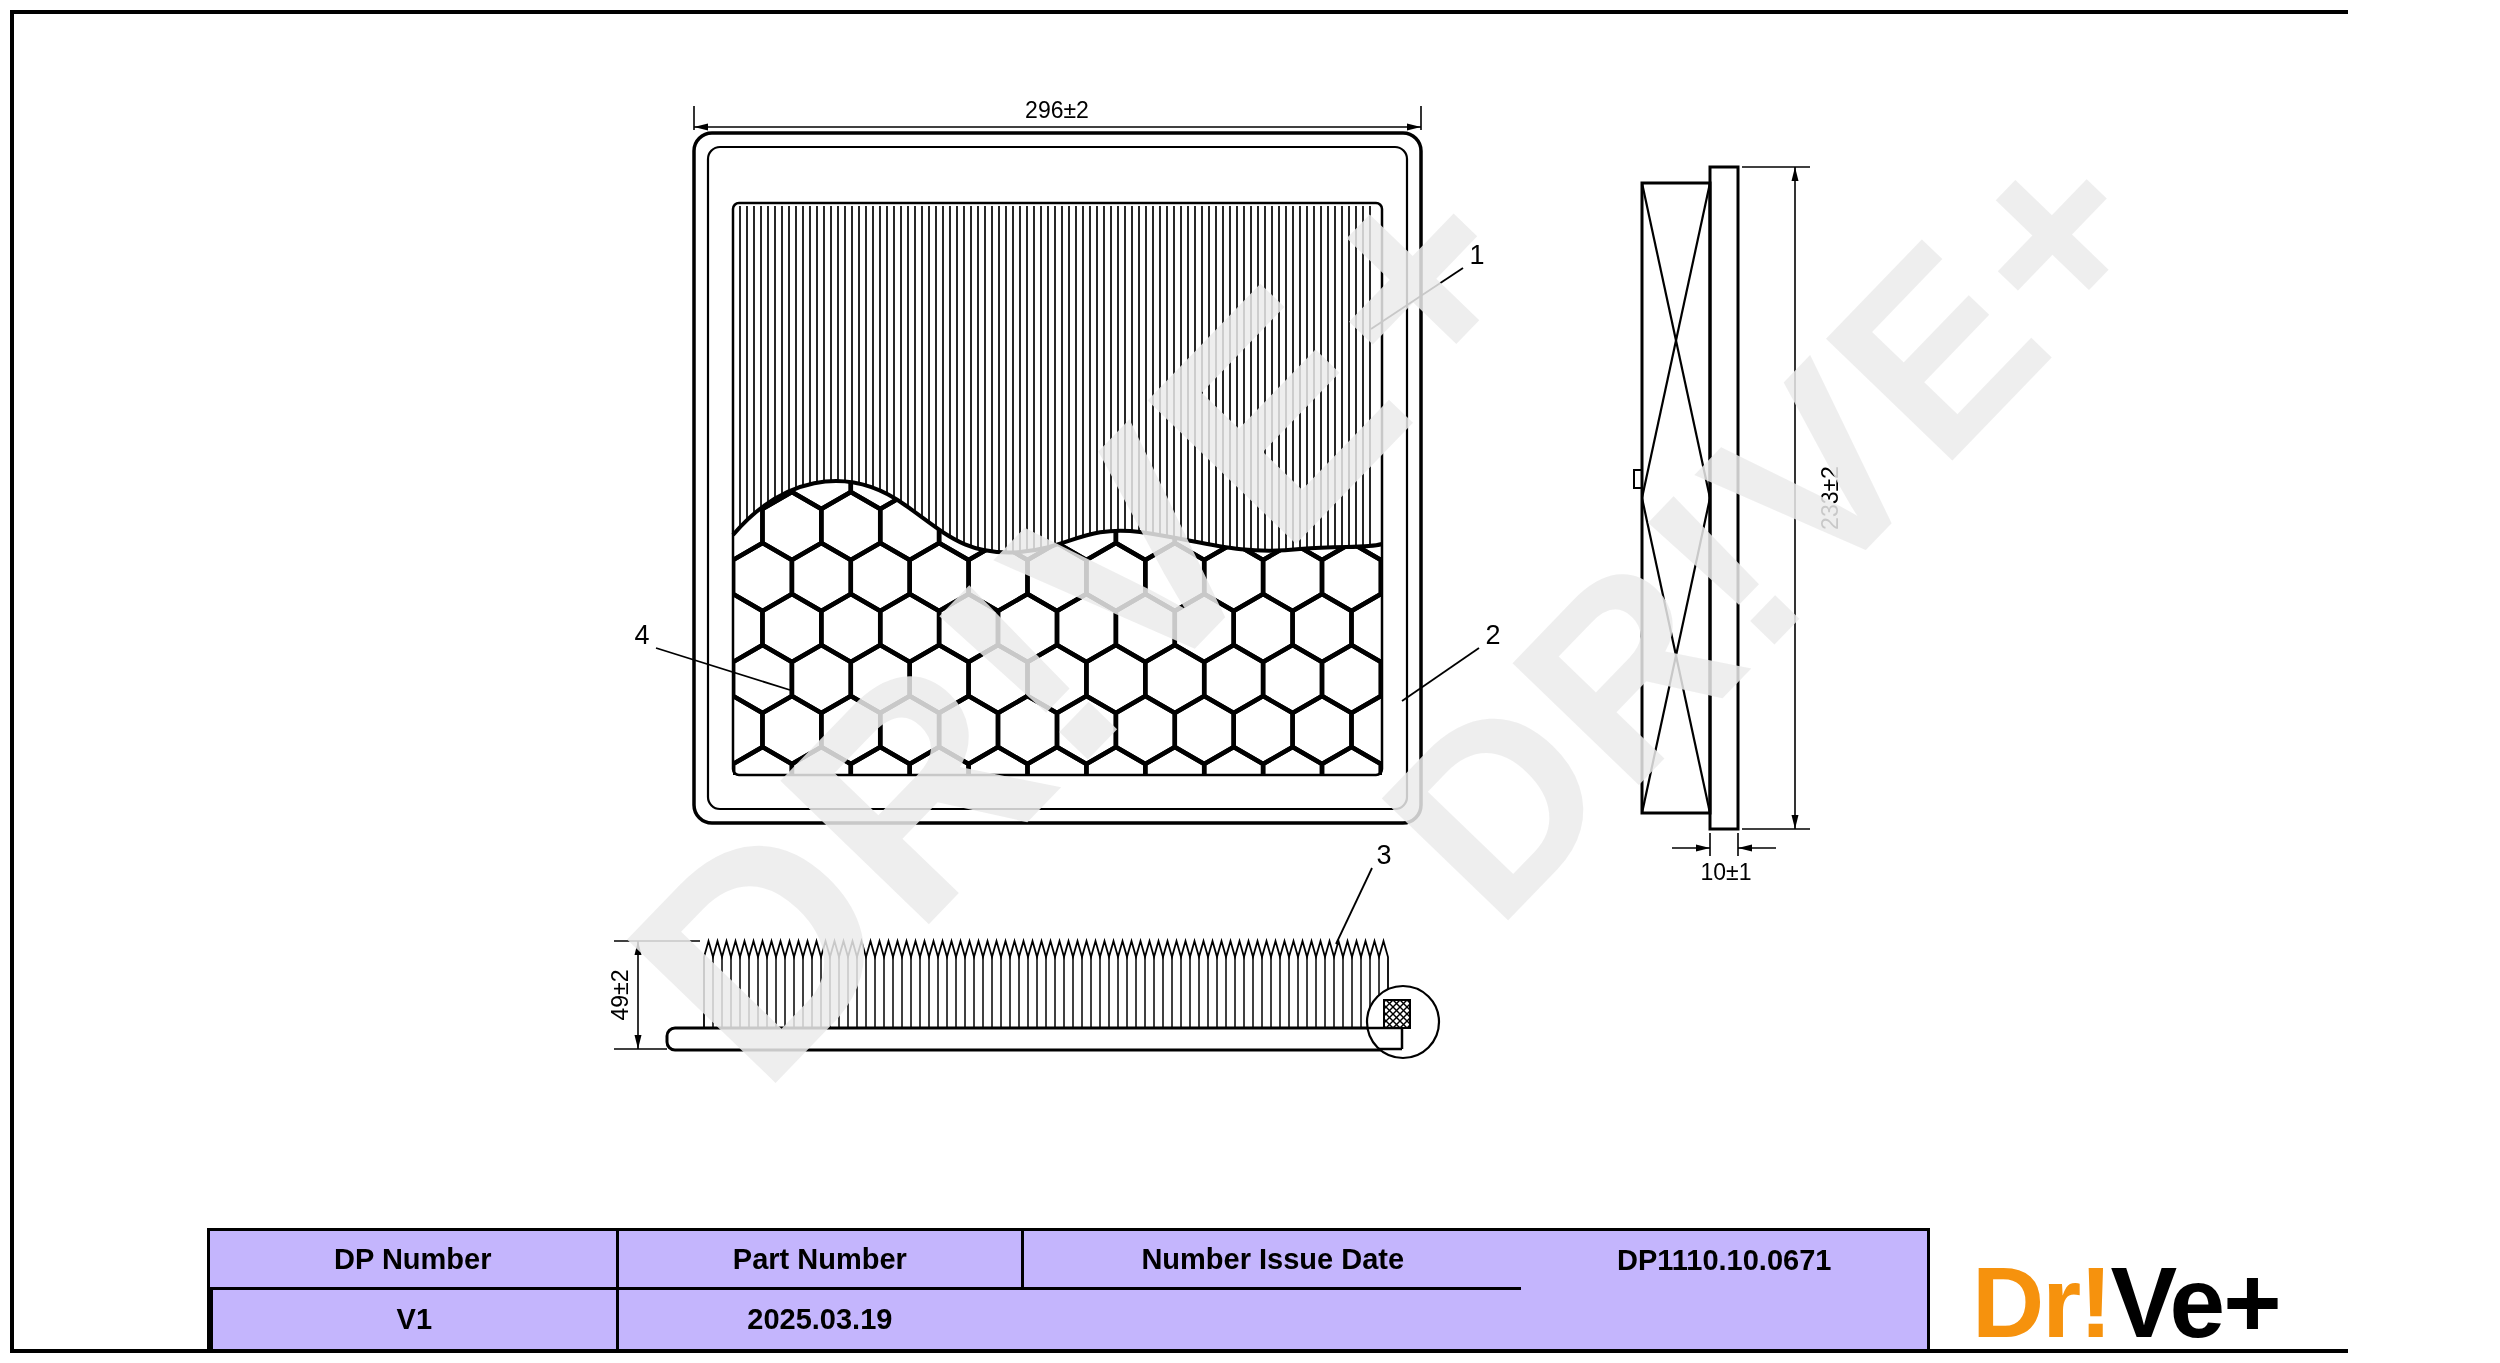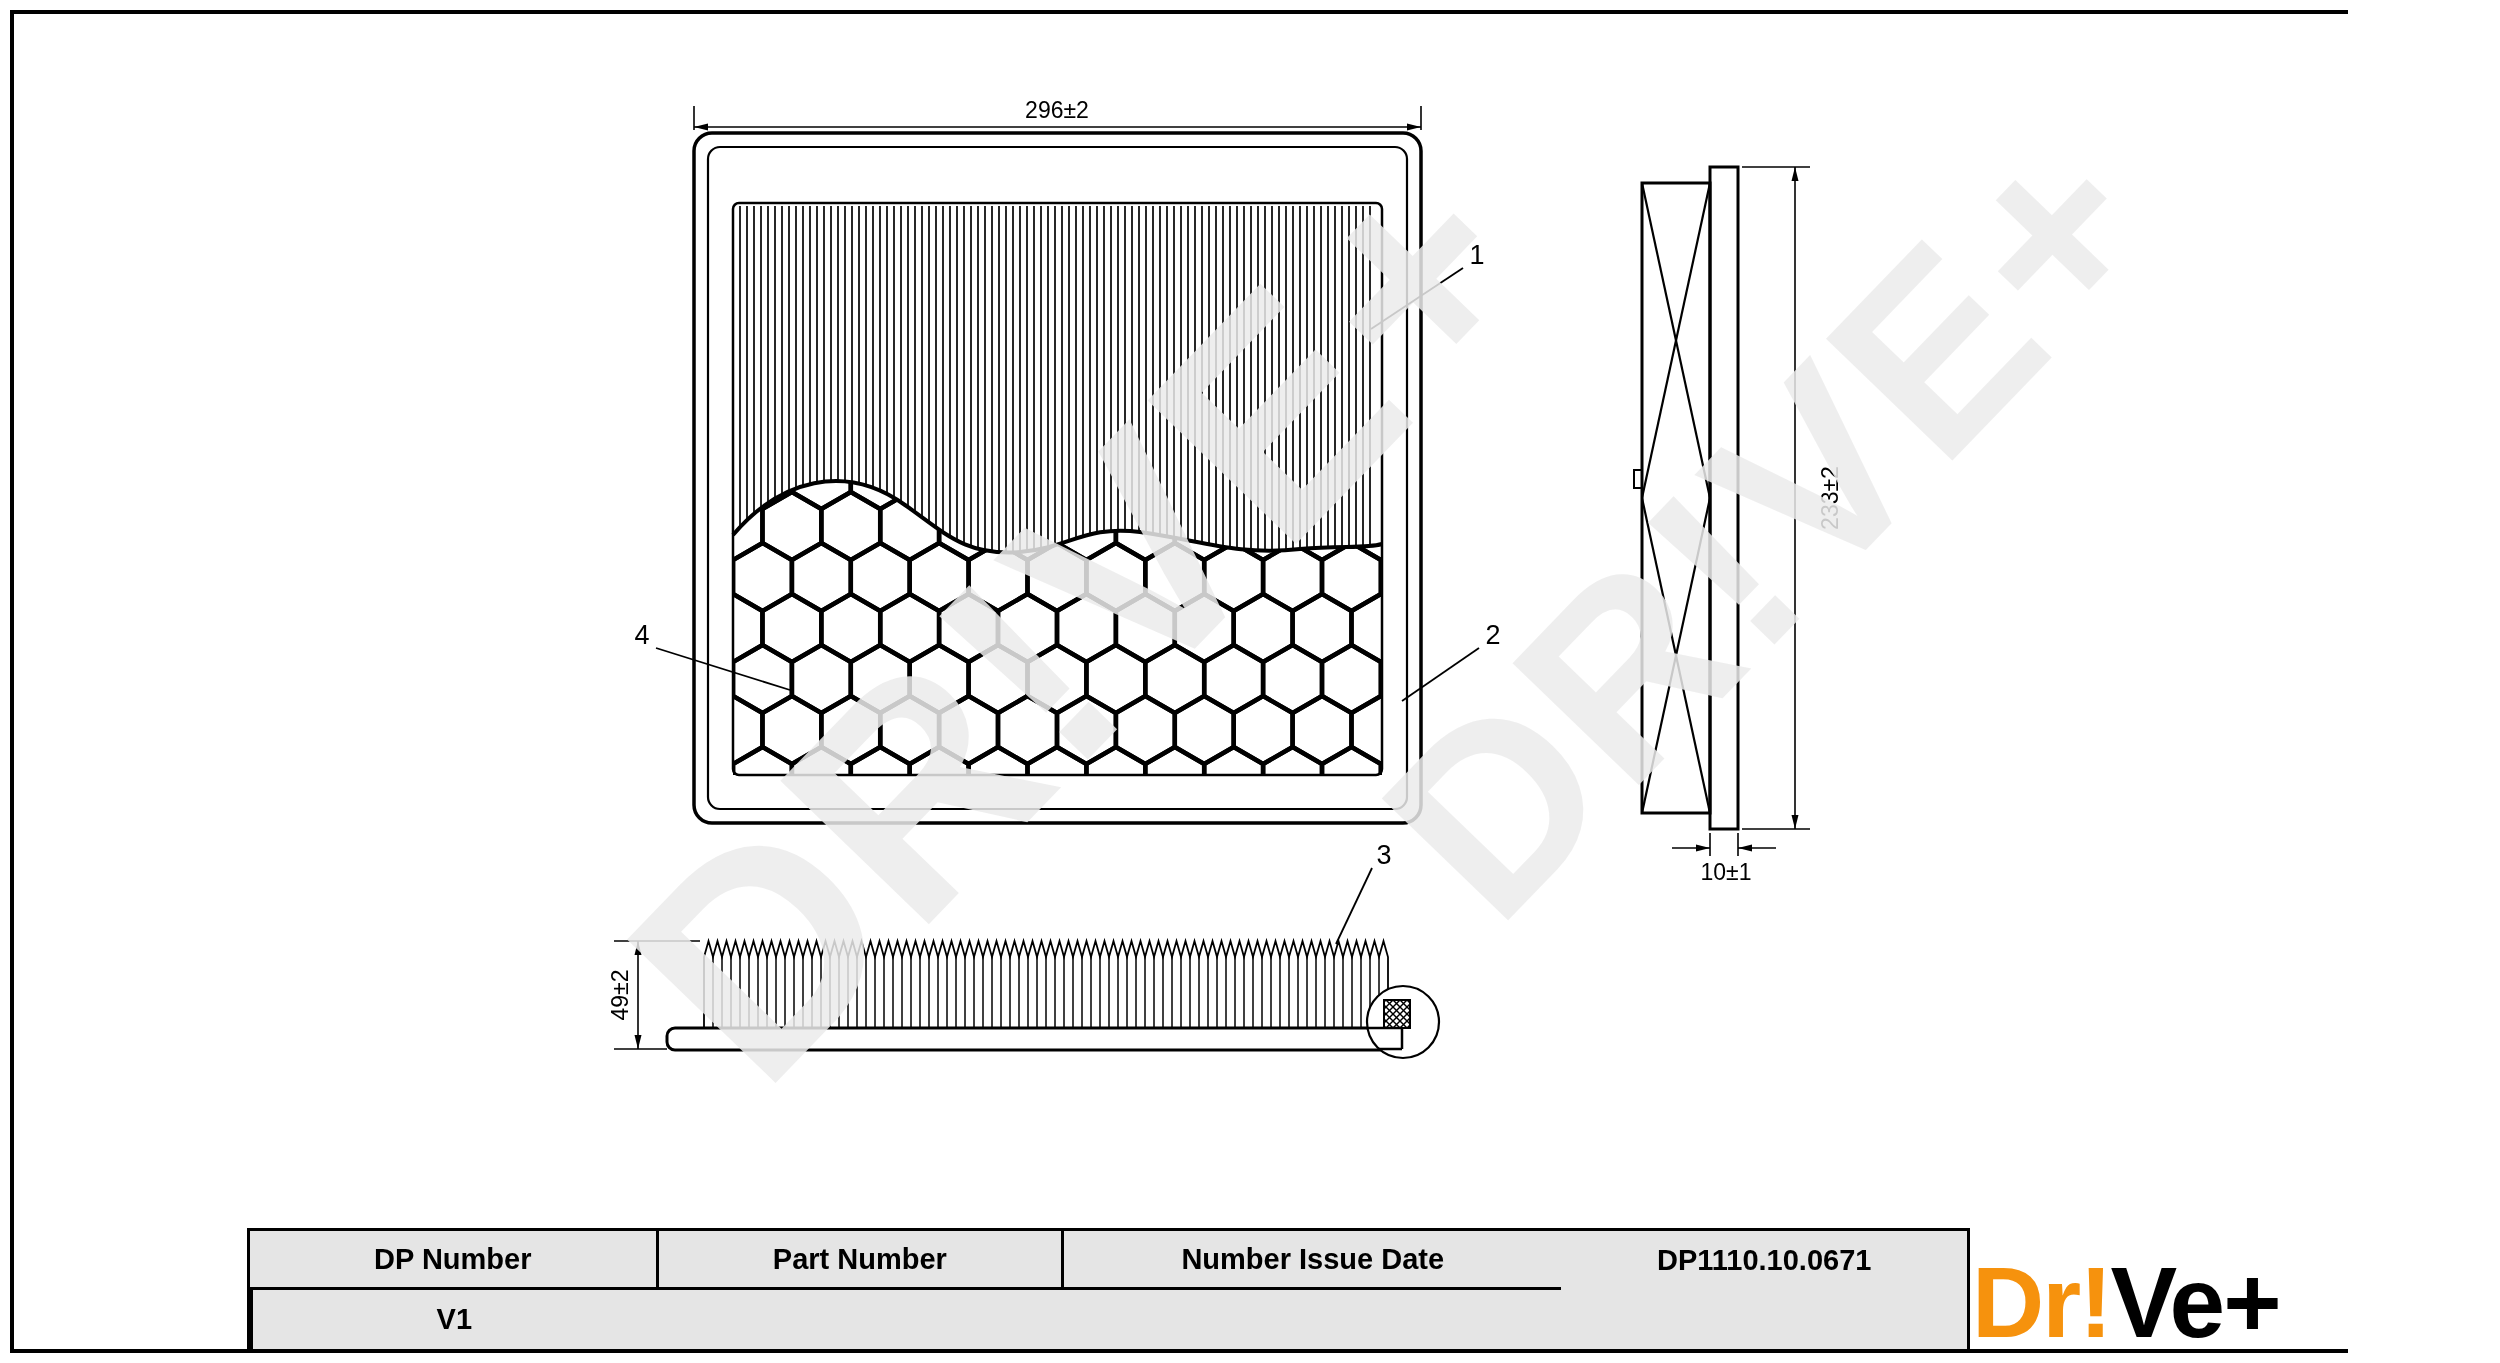--- a/index.html
+++ b/index.html
@@ -6,21 +6,21 @@
   .page{position:relative;width:2348px;height:1363px;background:#ffffff;overflow:hidden;
         font-family:"Liberation Sans",sans-serif;}
   svg.canvas{position:absolute;left:0;top:0;width:2500px;height:1363px;}
   .dim{font-family:"Liberation Sans",sans-serif;font-size:23px;fill:#000;}
   .callout{font-family:"Liberation Sans",sans-serif;font-size:27px;fill:#000;}
   .wm{font-family:"Liberation Sans",sans-serif;font-weight:800;font-size:300px;
       fill:#ebebeb;fill-opacity:0.85;letter-spacing:4px;}
   .wm2{font-size:255px;}
   .title-block{position:absolute;left:207px;top:1228px;width:1723px;height:124px;
       display:grid;grid-template-columns:407fr 407fr 502fr 407fr;grid-template-rows:1fr 1fr;
-      border:3px solid #000;background:#e5e5e5;box-sizing:border-box;margin-left:40px;}
+      border:3px solid #000;background:#c4b5fd;box-sizing:border-box;}
   .tb-cell{display:flex;align-items:center;justify-content:center;
       font-weight:bold;font-size:29px;color:#000;border-left:3px solid #000;box-sizing:border-box;}
   .tb-cell.col0{border-left:none;}
   .tb-cell.hdr{border-bottom:3px solid #000;}
   .logo{position:absolute;left:1972px;top:1254px;height:96px;line-height:96px;
       font-size:100px;font-weight:800;letter-spacing:-2px;white-space:nowrap;
       font-family:"Liberation Sans",sans-serif;}
   .logo .p1{color:#F6920D;margin-top:12px;}
   .logo .p2{color:#000000;}
 </style>
@@ -432,19 +432,20 @@
     <text class="wm" transform="translate(1155 690) rotate(-46)" text-anchor="middle">DR!VE+</text>
     <text class="wm wm2" transform="translate(1832 585) rotate(-46)" text-anchor="middle">DR!VE+</text>
   </svg>
 
   <div class="title-block">
     <div class="tb-cell hdr col0">DP Number</div>
     <div class="tb-cell hdr">Part Number</div>
     <div class="tb-cell hdr">Number Issue Date</div>
     <div class="tb-cell col0">DP1110.10.0671</div>
     <div class="tb-cell">V1</div>
+    <div class="tb-cell">2025.03.19</div>
   </div>
 
   <div class="logo">
     <span class="p1">Dr!</span><span class="p2">Ve+</span>
   </div>
 
 </div>
 
 </body></html>

